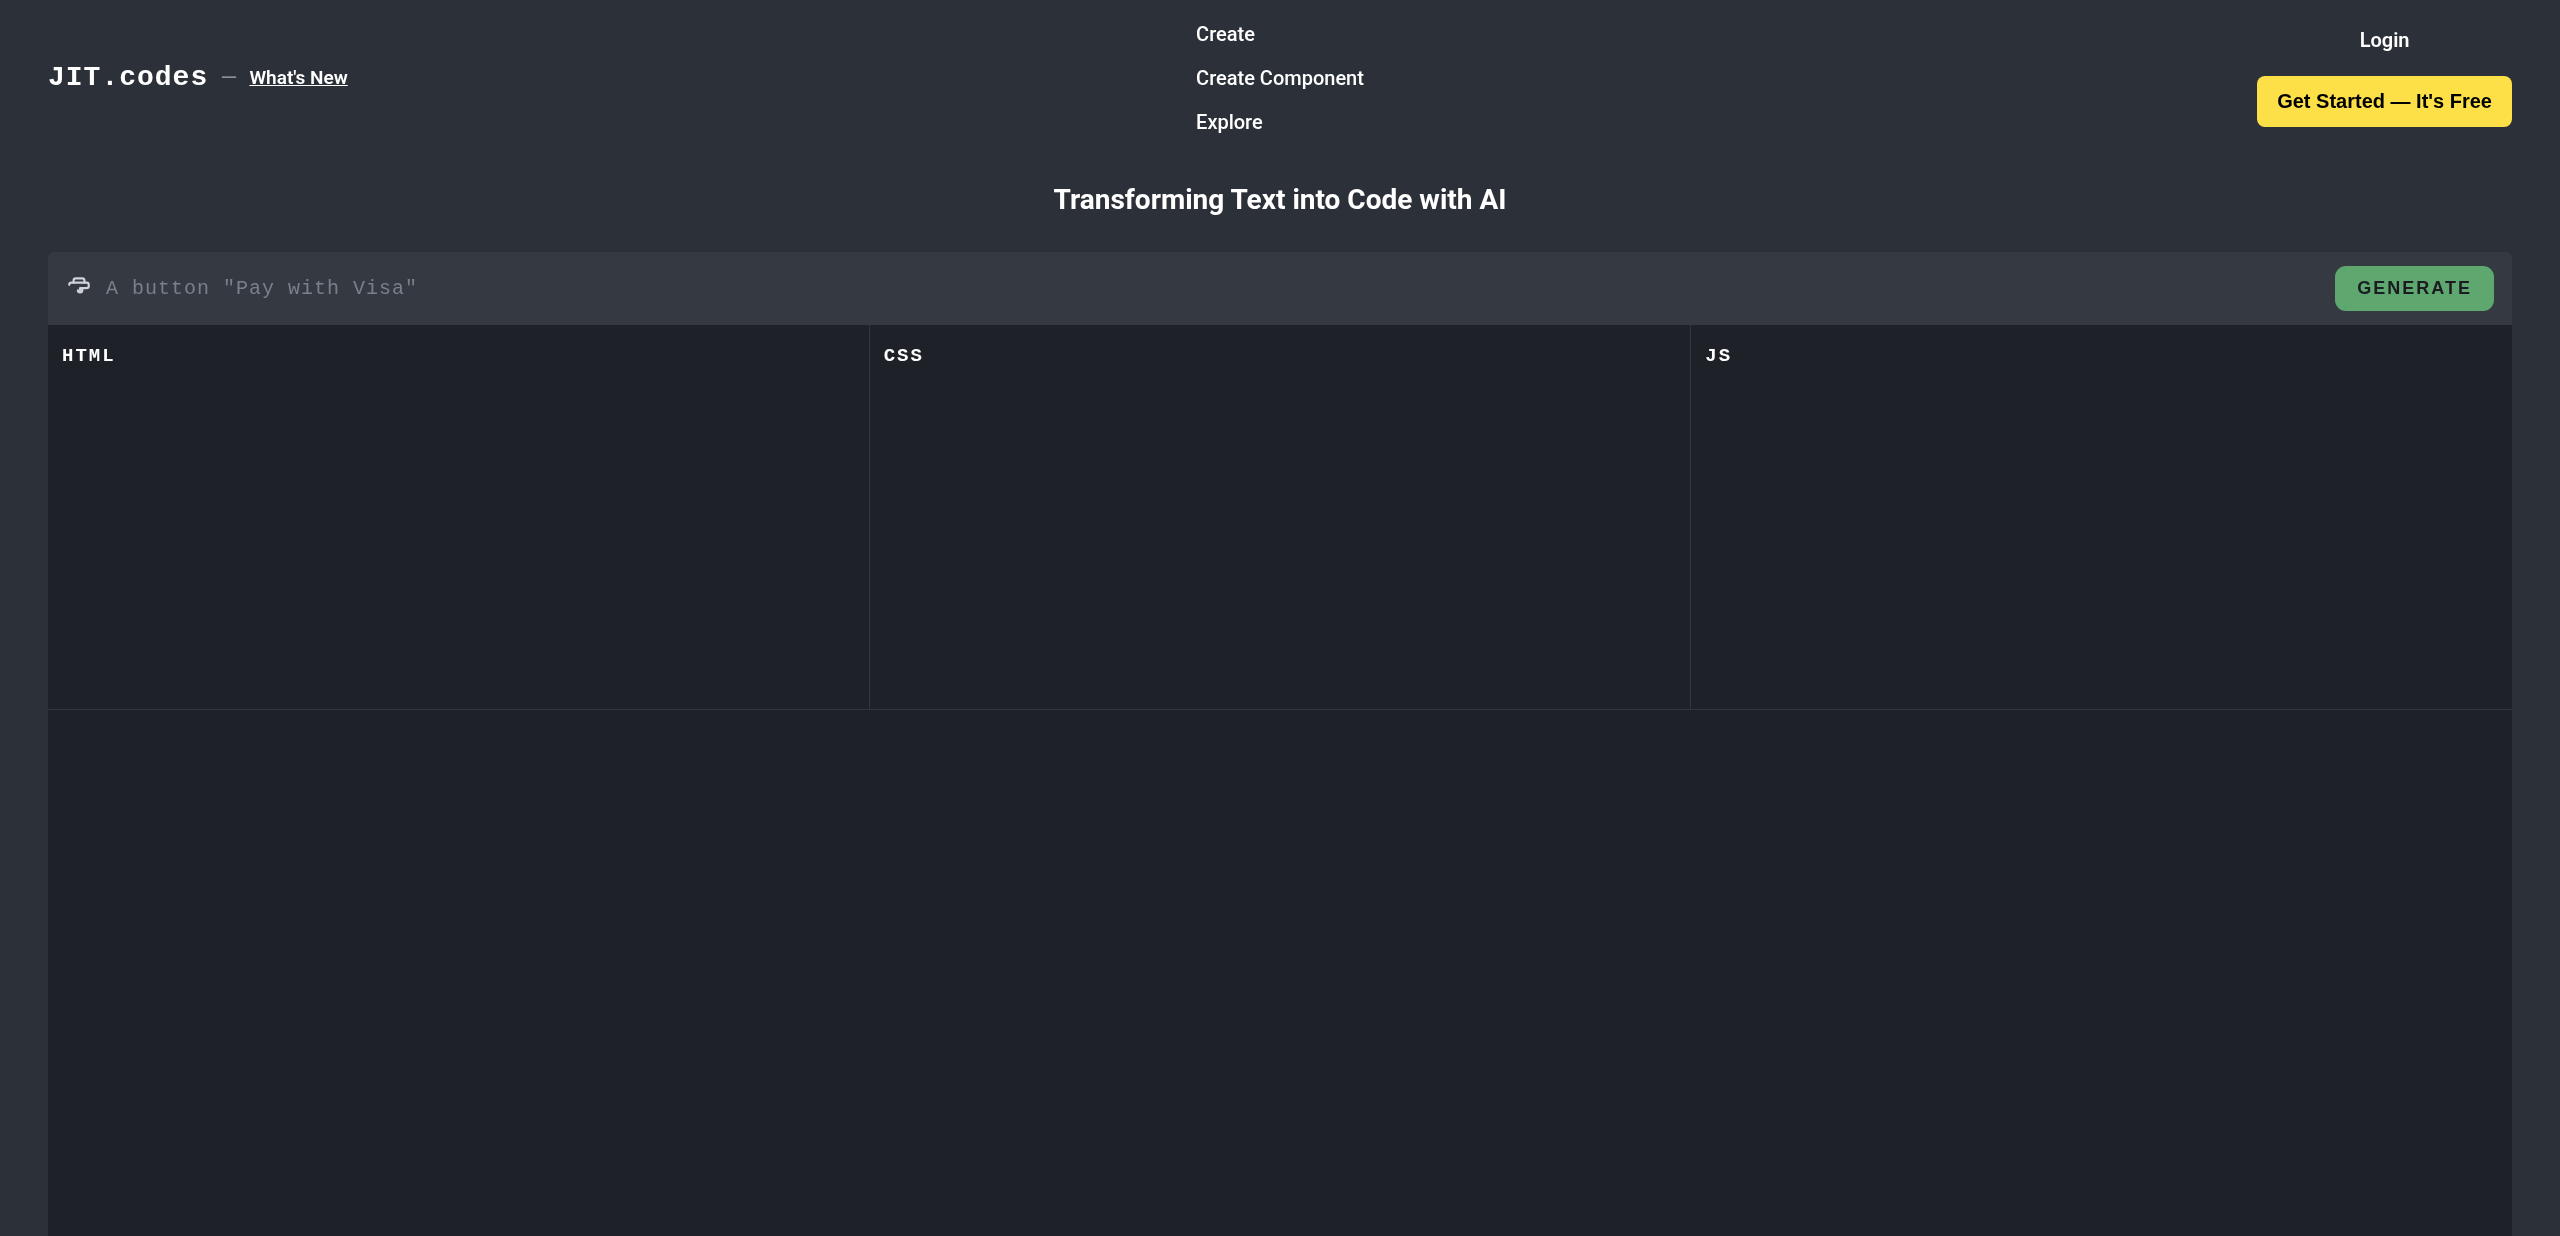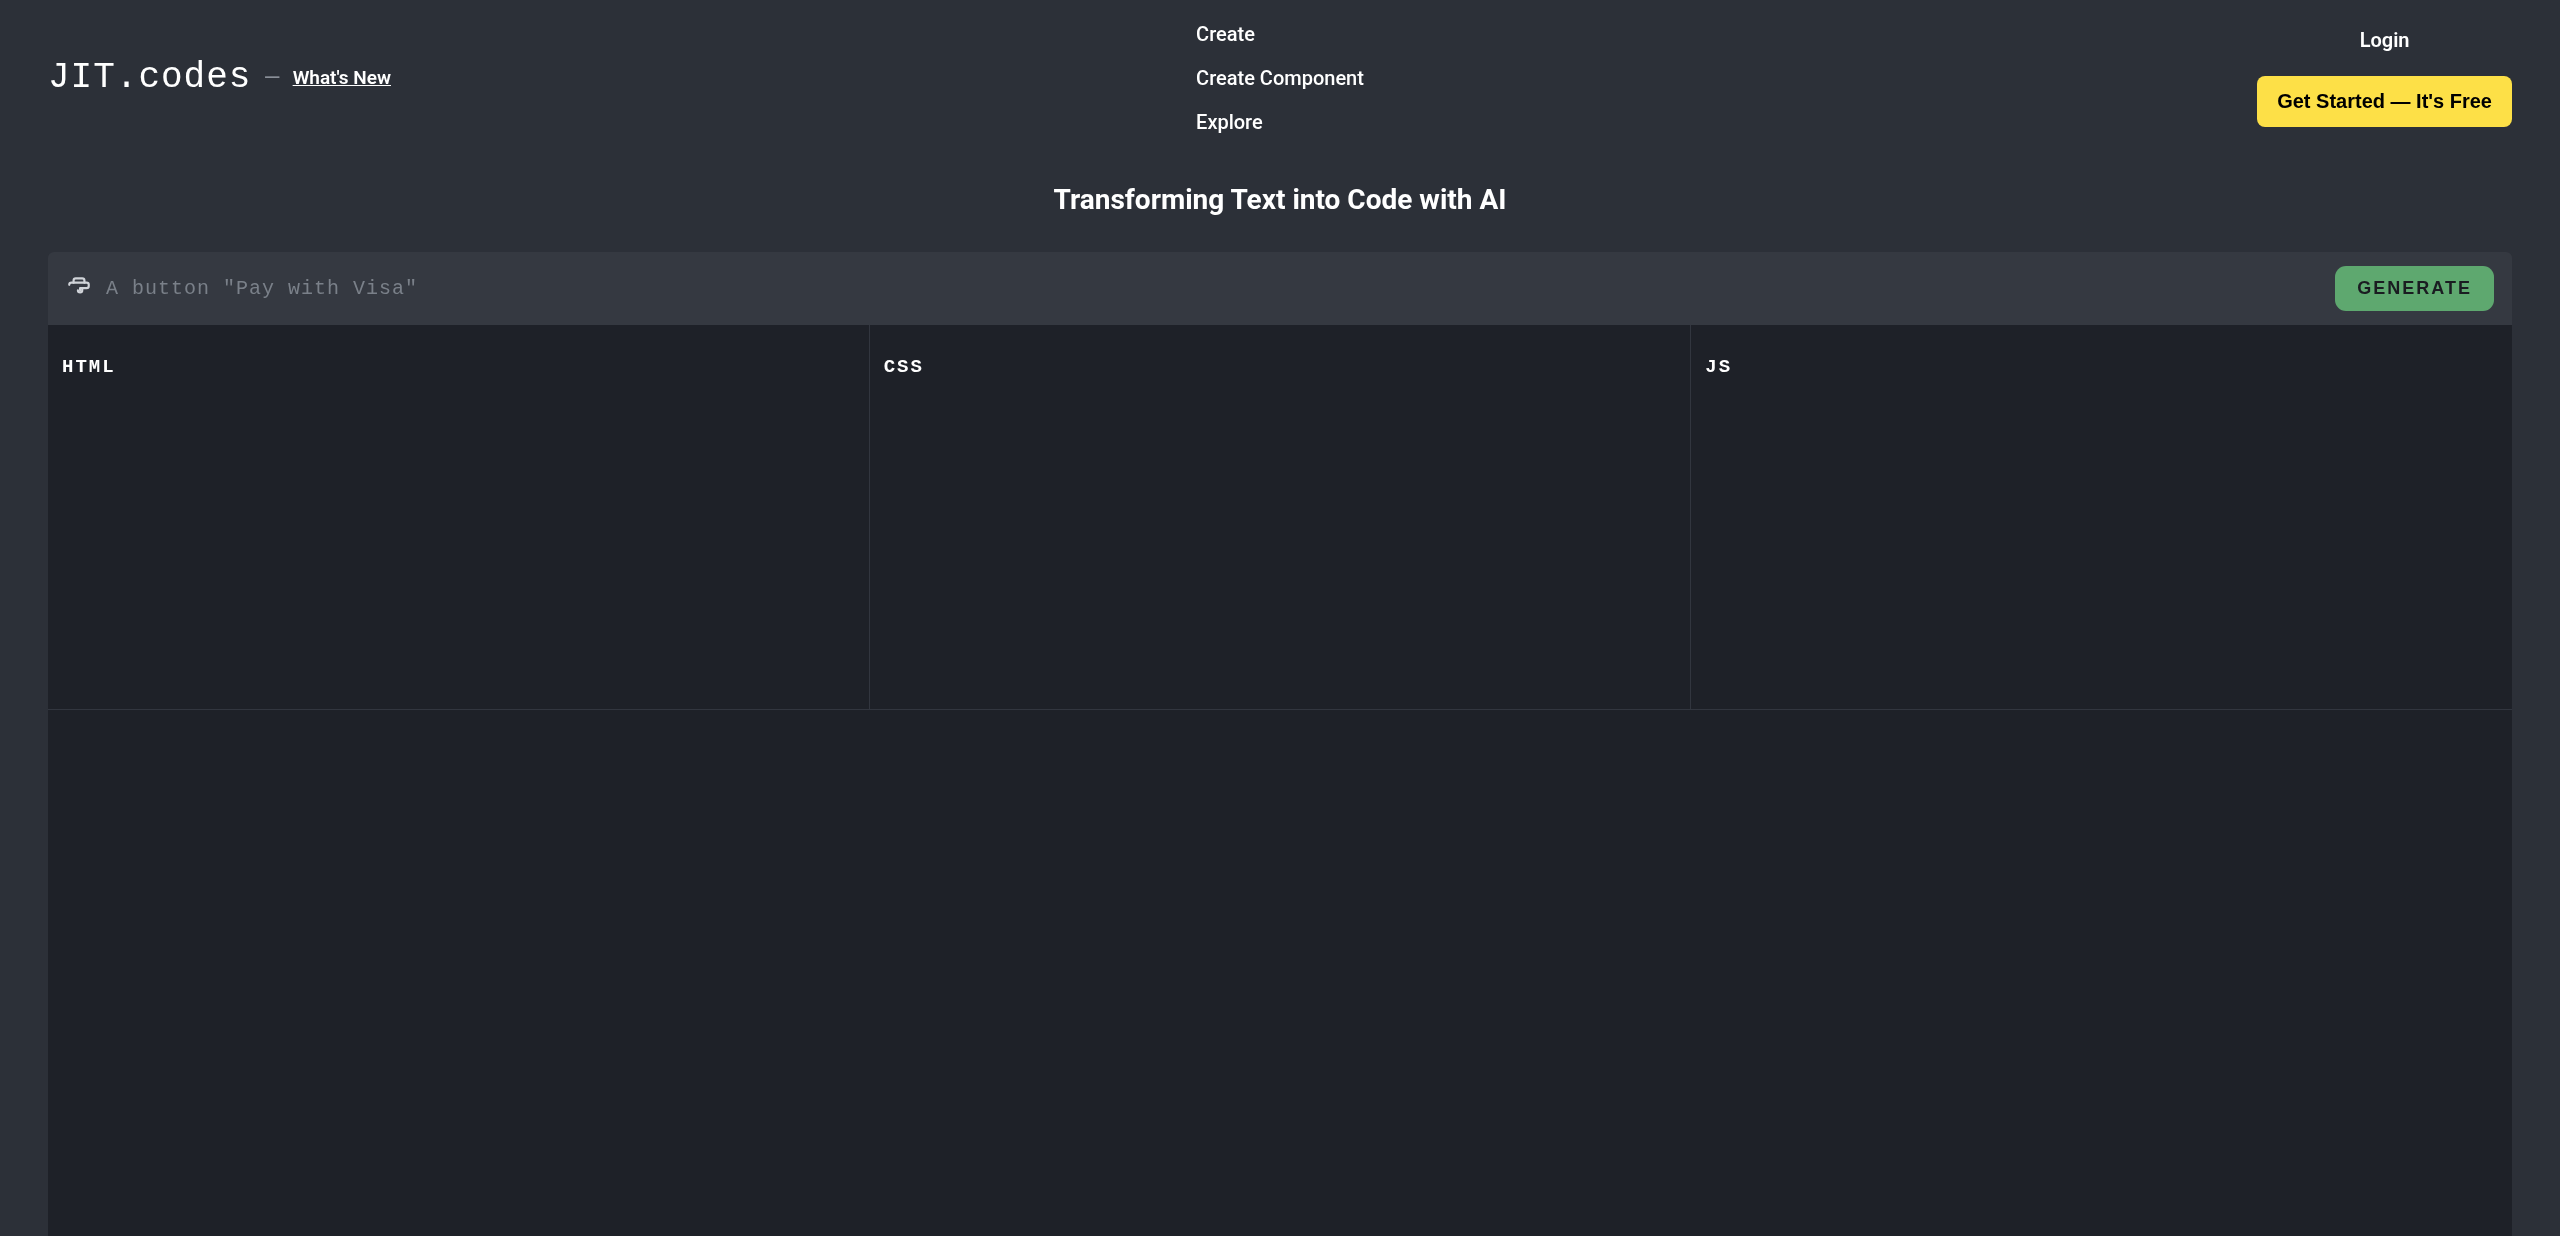--- a/index.html
+++ b/index.html
@@ -24,22 +24,22 @@
     }
 
     .header-left {
       display: flex;
       align-items: center;
       gap: 12px;
     }
 
     .logo {
       font-family: "Courier New", Courier, monospace;
-      font-size: 36px;
-      font-weight: normal;
+      font-size: 28px;
+      font-weight: bold;
       letter-spacing: 1px;
     }
 
     .dash {
       color: #8a8f98;
       font-size: 22px;
     }
 
     .whats-new {
       color: #ffffff;
@@ -148,21 +148,21 @@
 
     .code-panels {
       display: flex;
       background-color: #1e2128;
       height: 384px;
     }
 
     .code-panel {
       flex: 1;
       border-right: 1px solid #32363f;
-      padding: 31px 14px;
+      padding: 20px 14px;
     }
 
     .code-panel:last-child {
       border-right: none;
     }
 
     .panel-label {
       font-family: "Courier New", Courier, monospace;
       font-size: 19px;
       font-weight: bold;

